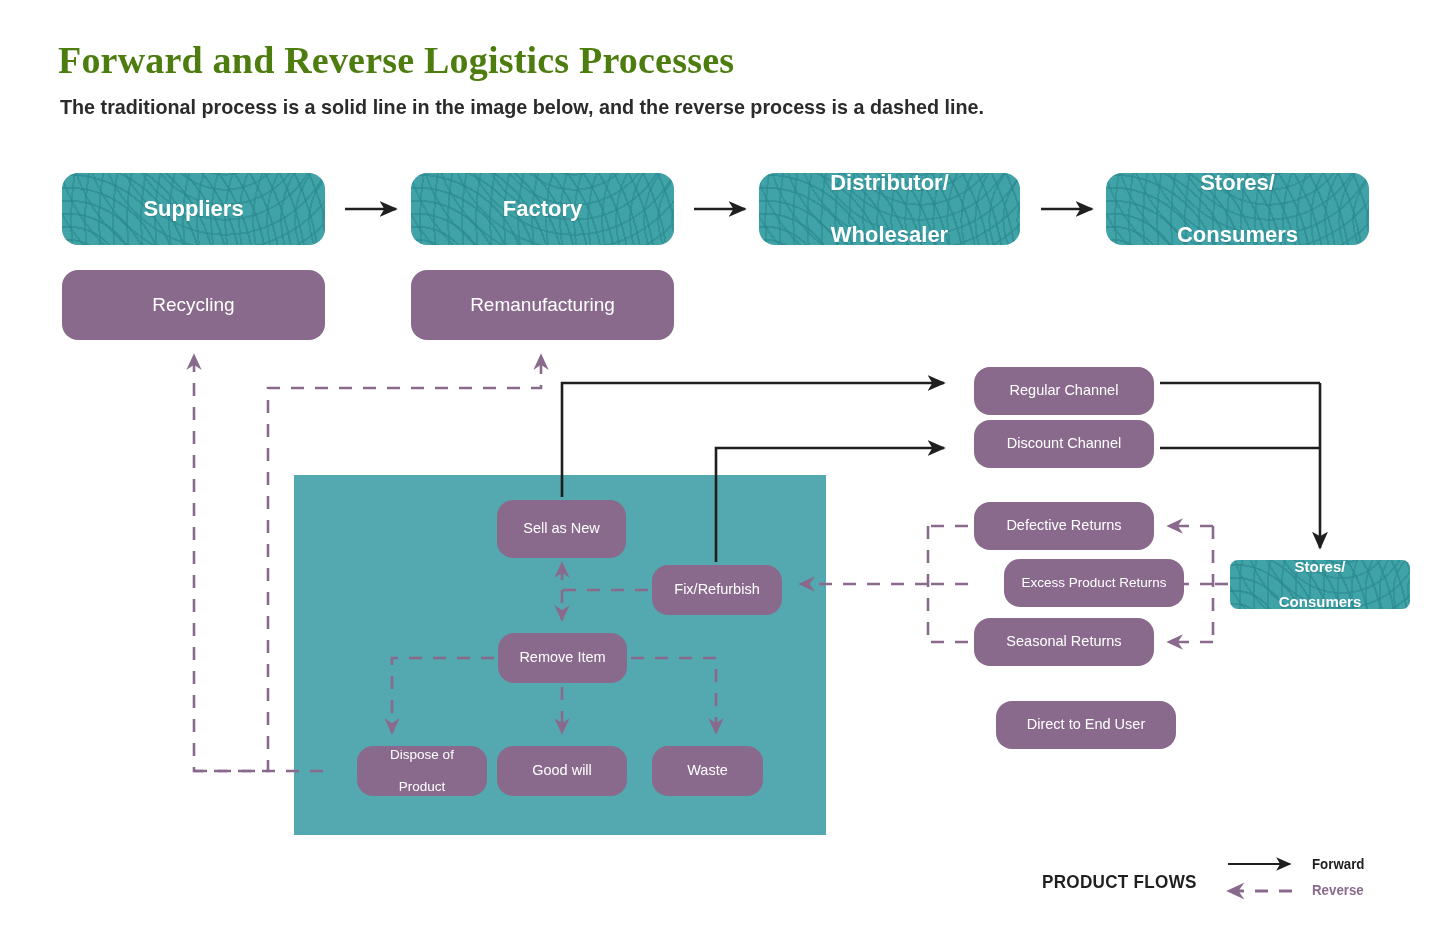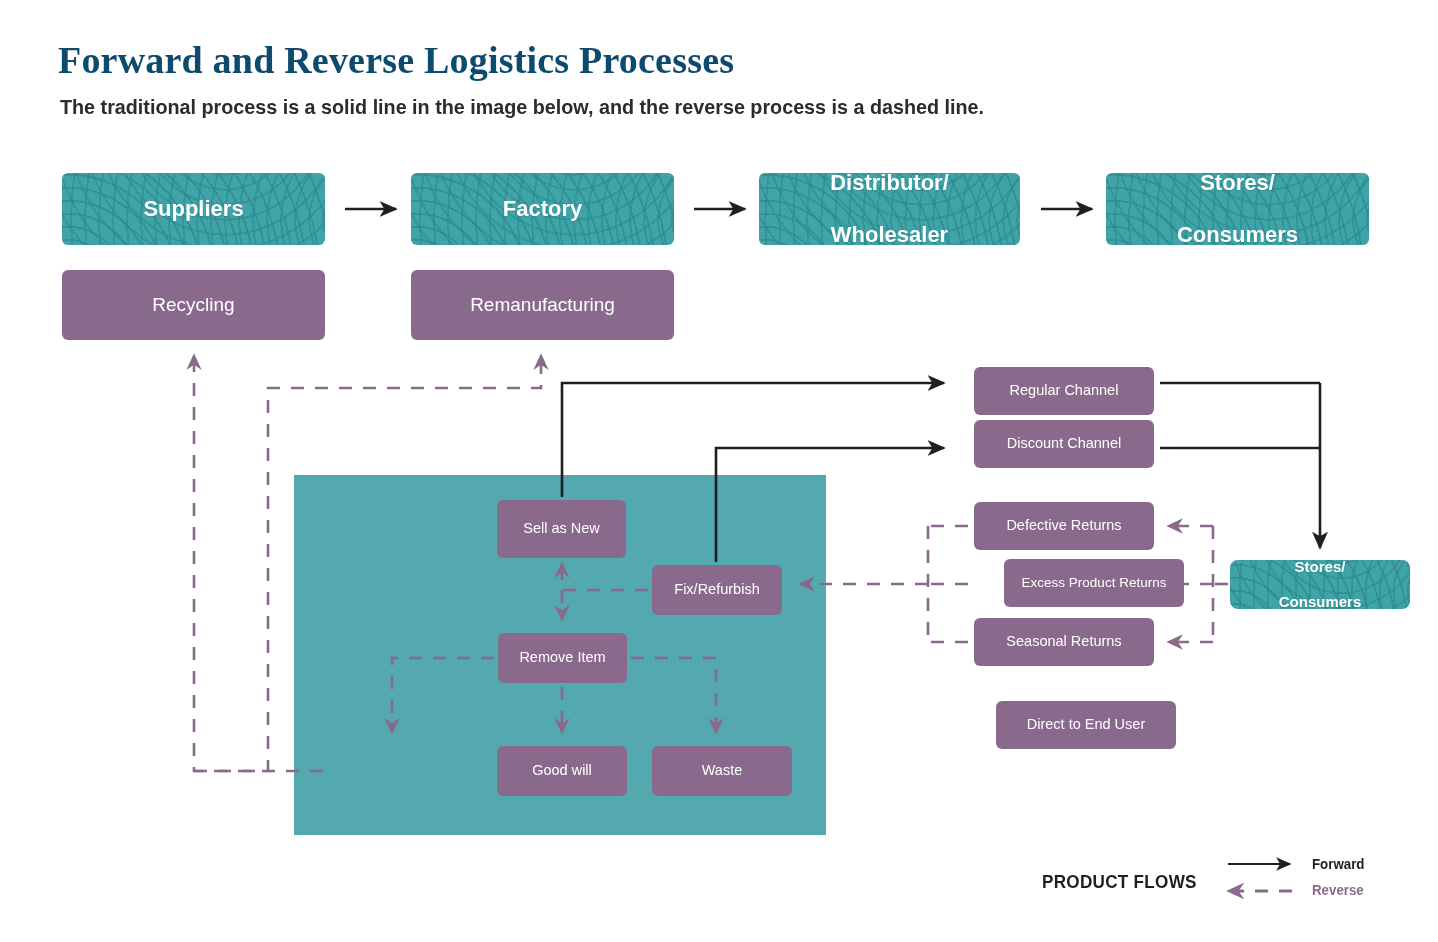--- a/index.html
+++ b/index.html
@@ -8,36 +8,36 @@
     background: #ffffff;
     font-family: "Liberation Sans", sans-serif;
     overflow: hidden;
   }
   #stage { position: relative; width: 1438px; height: 942px; background:#fff; }
 
   
   .title {
     position: absolute; left: 58px; top: 38px;
     font-family: "Liberation Serif", serif;
-    font-size: 38px; font-weight: 700; color: #0c4a6e;
+    font-size: 38px; font-weight: 700; color: #4d7c0f;
     letter-spacing: 0.2px; white-space: nowrap;
   }
   .subtitle {
     position: absolute; left: 60px; top: 95px;
     font-family: "Liberation Sans", sans-serif;
     font-size: 21px; font-weight: 600; color: #2b2b2b;
     white-space: nowrap; transform: scaleX(0.94); transform-origin: left center;
   }
 
   
   .node {
     position: absolute;
     display: flex; align-items: center; justify-content: center;
     text-align: center; color: #ffffff;
-    border-radius: 6px;
+    border-radius: 16px;
     line-height: 1.18;
     overflow: hidden;
     z-index: 6;
   }
   .node span { position: relative; z-index: 2; display: block; padding: 0 8px; }
 
   .node.purple { background: #8a6a8c; font-size: 19px; font-weight: 400; }
   .node.purple-sm { background: #8a6a8c; font-size: 14.5px; font-weight: 400; }
   .node.purple-xs { background: #8a6a8c; font-size: 13.5px; font-weight: 400; margin-left: 30px; }
 
@@ -154,24 +154,30 @@
 
   <div class="node purple-sm" style="left:497px; top:500px; width:129px; height:58px;">
     <span>Sell as New</span>
   </div>
   <div class="node purple-sm" style="left:652px; top:565px; width:130px; height:50px;">
     <span>Fix/Refurbish</span>
   </div>
   <div class="node purple-sm" style="left:498px; top:633px; width:129px; height:50px;">
     <span>Remove Item</span>
   </div>
+  <div class="node purple-xs" style="left:327px; top:746px; width:130px; height:50px;">
+    <span>
+      <span>Dispose of</span><br>
+      <span>Product</span>
+    </span>
+  </div>
   <div class="node purple-sm" style="left:497px; top:746px; width:130px; height:50px;">
     <span>Good will</span>
   </div>
-  <div class="node purple-sm" style="left:652px; top:746px; width:140px; height:50px;">
+  <div class="node purple-sm" style="left:652px; top:746px; width:111px; height:50px;">
     <span>Waste</span>
   </div>
 
   <svg class="links" viewBox="0 0 1438 942">
     <defs>
       <marker id="fwdArrow" viewBox="0 0 10 10" refX="9" refY="5" markerWidth="7" markerHeight="7" orient="auto-start-reverse">
         <path d="M0,0.6 L10,5 L0,9.4 L2.6,5 Z" fill="#1f1f1f"></path>
       </marker>
       <marker id="revArrow" viewBox="0 0 10 10" refX="9" refY="5" markerWidth="6.4" markerHeight="6.4" orient="auto-start-reverse">
         <path d="M0,0.4 L10,5 L0,9.6 L3.1,5 Z" fill="#8a6a8c"></path>

